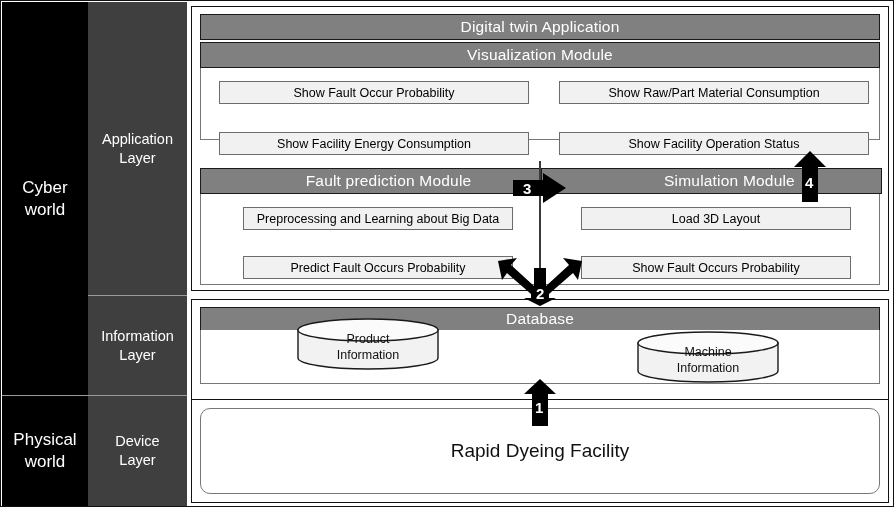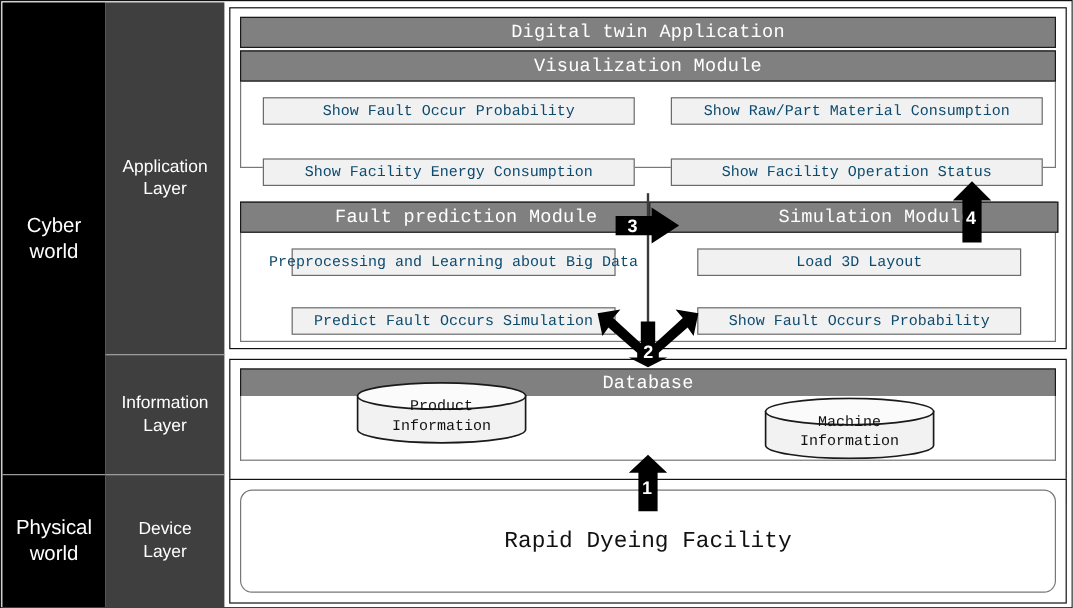--- a/index.html
+++ b/index.html
@@ -56,21 +56,20 @@
     border-bottom: 1px solid #9a9a9a;
   }
   .layer-cell.last { border-bottom: none; }
 
   
   .panel {
     position: absolute;
     background: #ffffff;
     border: 1.5px solid #111;
     box-sizing: border-box;
-    font-family: Liberation Mono, monospace;
   }
   .panel-inner {
     position: absolute;
     border: 1px solid #777;
     background: #ffffff;
     box-sizing: border-box;
   }
 
   
   .bar {
@@ -91,21 +90,21 @@
     font-size: 15.5px;
     padding-left: 36px;
   }
 
   
   .item {
     position: absolute;
     background: #f1f1f1;
     border: 1px solid #6c6c6c;
     box-sizing: border-box;
-    color: #0c4a6e;
+    color: #000000;
     display: flex;
     align-items: center;
     justify-content: center;
     font-size: 12.5px;
     white-space: nowrap;
   }
 
   
   .facility {
     position: absolute;
@@ -220,21 +219,21 @@
 
       <div class="item" style="left:42px; top:38px; width:270px; height:23px;">
         <span>Preprocessing and Learning about Big Data</span>
       </div>
 
       <div class="item" style="left:380px; top:38px; width:270px; height:23px;">
         <span>Load 3D Layout</span>
       </div>
 
       <div class="item" style="left:42px; top:87px; width:270px; height:23px;">
-        <span>Predict Fault Occurs Simulation</span>
+        <span>Predict Fault Occurs Probability</span>
       </div>
 
       <div class="item" style="left:380px; top:87px; width:270px; height:23px;">
         <span>Show Fault Occurs Probability</span>
       </div>
     </div>
   </div>
 
   <div class="panel" style="left:190px; top:298px; width:698px; height:120px;">
 

